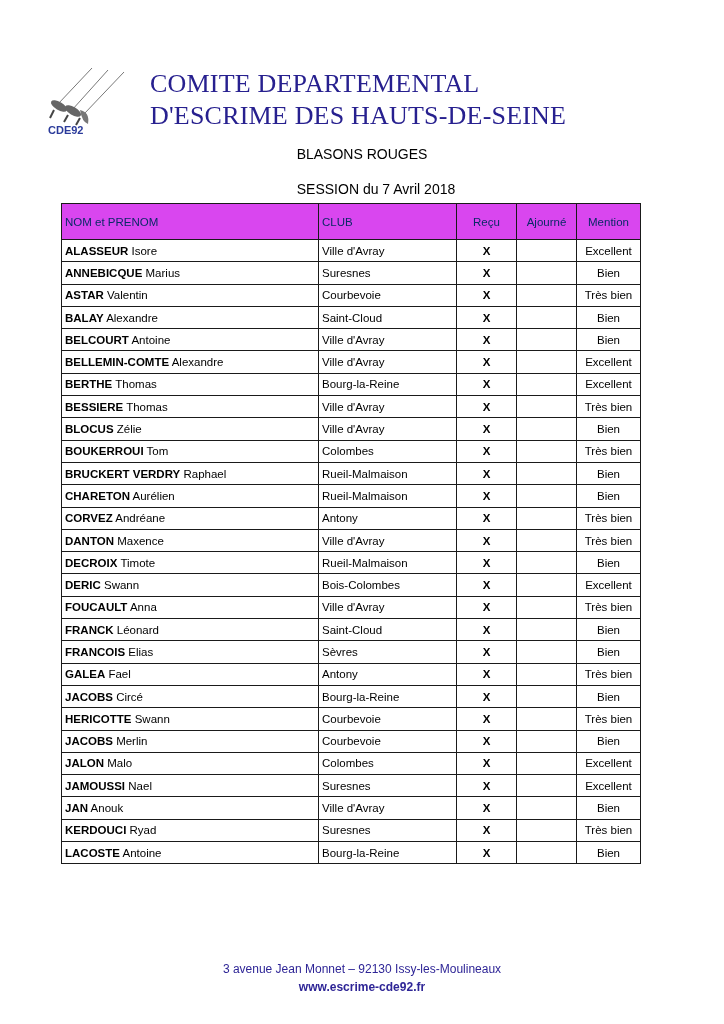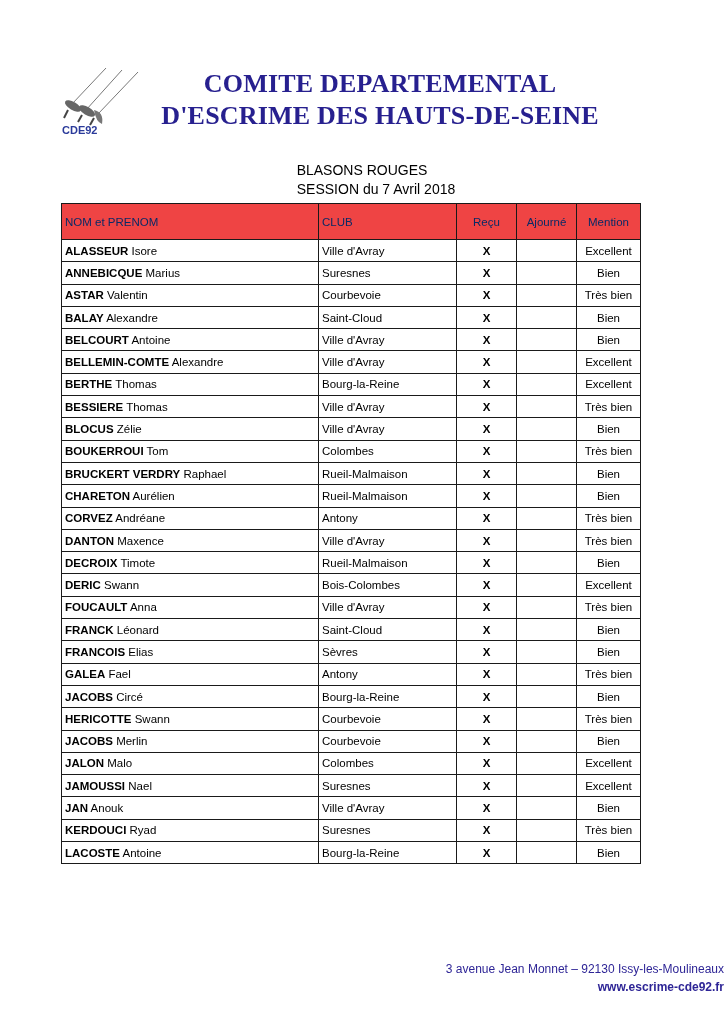--- a/index.html
+++ b/index.html
@@ -1,34 +1,34 @@
 <!DOCTYPE html>
 <html><head>
   <meta charset="utf-8">
   <style>
     html, body { margin: 0; padding: 0; background: #ffffff; }
     body { width: 724px; height: 1024px; position: relative; overflow: hidden; font-family: "Liberation Sans", sans-serif; }
-    .logo { position: absolute; left: 58px; top: 62px; width: 100px; height: 76px; }
-    .title { position: absolute; left: 150px; top: 68px; width: 460px; text-align: center;
-             font-family: "Liberation Serif", serif; font-weight: bold; color: #27208f;
+    .logo { position: absolute; left: 44px; top: 62px; width: 100px; height: 76px; }
+    .title { position: absolute; left: 150px; top: 68px; width: 460px; 
+             font-family: "Liberation Serif", serif; font-weight: normal; color: #27208f;
              font-size: 26px; line-height: 32px; letter-spacing: 0.2px; }
     .subtitle { position: absolute; left: 0; width: 724px; text-align: center;
                 font-family: "Liberation Sans", sans-serif; font-size: 14px; color: #000; }
-    .sub1 { top: 162px; }
+    .sub1 { top: 146px; }
     .sub2 { top: 181px; padding-left: 14px; }
     table { position: absolute; left: 61px; top: 203px; width: 579px; border-collapse: collapse;
             font-family: "Liberation Sans", sans-serif; font-size: 11.5px; table-layout: fixed; }
     th, td { border: 1.5px solid #1a1a1a; padding: 0 3px; height: 21.3px; white-space: nowrap; overflow: hidden; }
-    thead th { background: #ef4444; color: #0a2a66; font-weight: normal; height: 35px; font-size: 11.5px; }
+    thead th { background: #d946ef; color: #0a2a66; font-weight: normal; height: 35px; font-size: 11.5px; }
     th.l, td.l { text-align: left; }
     th.c, td.c { text-align: center; }
     td.x { font-weight: bold; }
     td.m { font-weight: normal; text-align: center; }
     .ln { font-weight: bold; }
-    .footer { position: absolute; left: 0; width: 724px; text-align: right; color: #2e2596;
+    .footer { position: absolute; left: 0; width: 724px; text-align: center; color: #2e2596;
               font-family: "Liberation Sans", sans-serif; font-size: 12px; }
     .f1 { top: 962px; }
     .f2 { top: 980px; font-weight: bold; }
   </style>
 </head>
 <body>
 
 <div class="logo">
   <svg width="100" height="76" viewBox="0 0 100 76">
     <line x1="14" y1="42" x2="48" y2="6" stroke="#555" stroke-width="0.8"></line>

